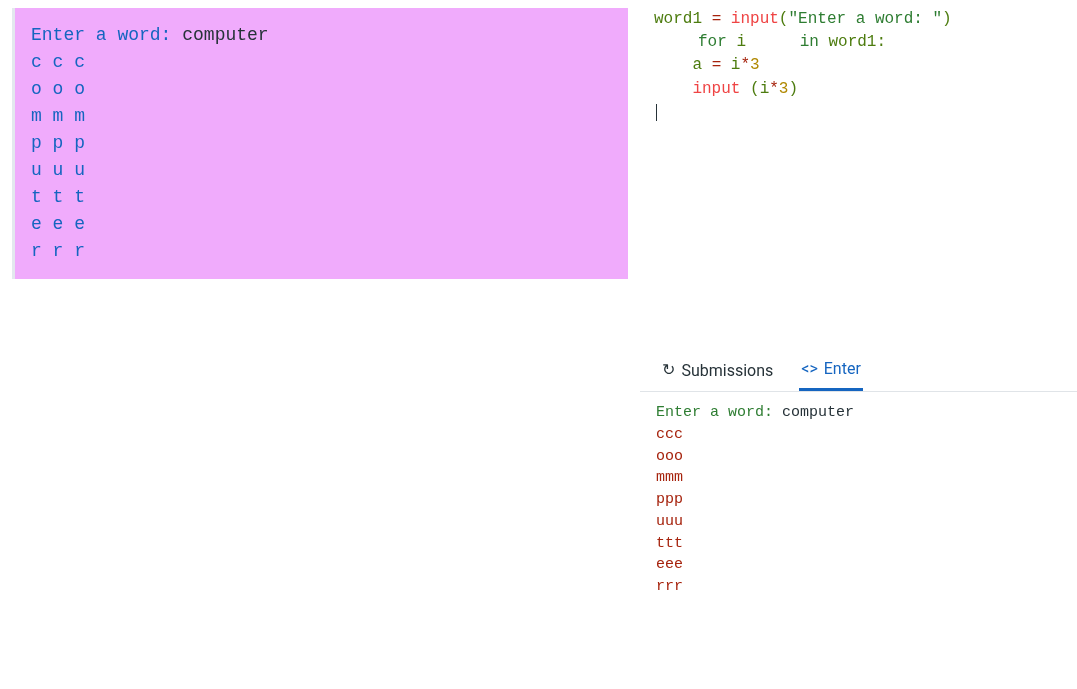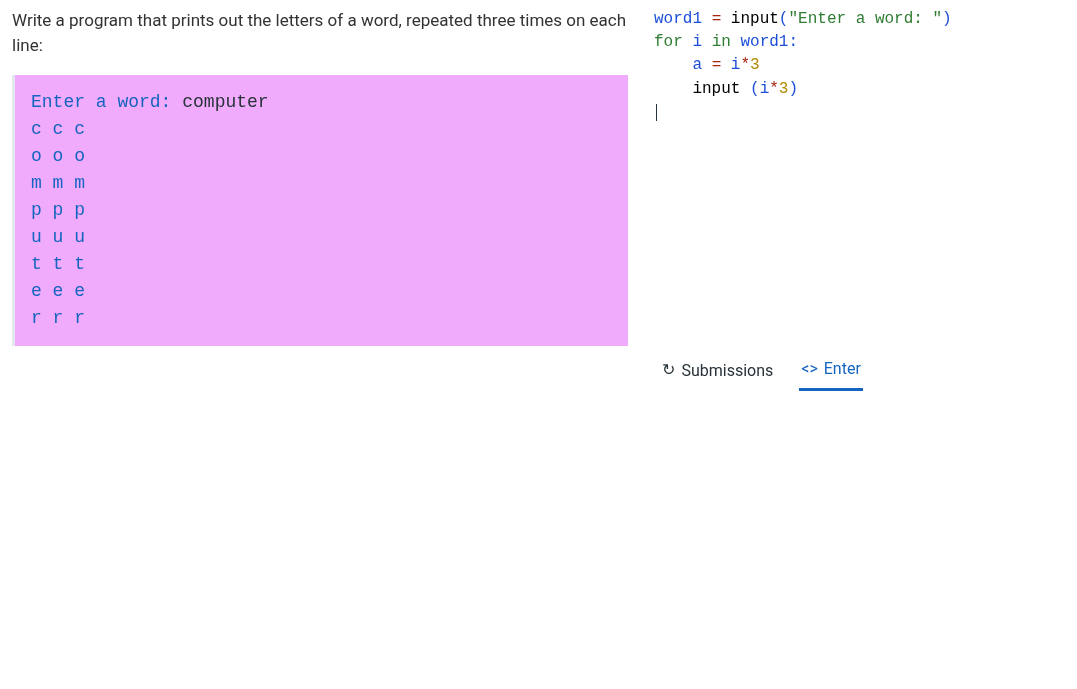--- a/index.html
+++ b/index.html
@@ -41,25 +41,25 @@
   .plain { color: #263238; }
   .code-editor {
     padding: 8px 14px;
     font-family: Consolas, "Courier New", monospace;
     font-size: 16px;
     line-height: 1.45;
     white-space: pre;
     flex: 0 0 auto;
     min-height: 345px;
   }
-  .tok-var { color: #1d4ed8; }
+  .tok-var { color: #4d7c0f; }
   .tok-op  { color: #a6230d; }
-  .tok-fn  { color: #000000; }
+  .tok-fn  { color: #ef4444; }
   .tok-str { color: #2e7d32; }
-  .tok-kw  { color: #2e7d32; }
+  .tok-kw  { color: #2e7d32; margin-left: 44px; }
   .tok-num { color: #b08800; }
   .cursor-bar {
     display: inline-block;
     width: 1px;
     height: 17px;
     background: #263238;
     vertical-align: text-bottom;
     margin-left: 2px;
   }
   .tabs-row {
@@ -92,21 +92,20 @@
     white-space: pre;
   }
   .out-prompt { color: #2e7d32; }
   .out-user  { color: #263238; }
   .out-line  { color: #a6230d; }
 </style>
 </head>
 <body>
 
 <div class="left-panel">
-  <p class="problem-text">Write a program that prints out the letters of a word, repeated three times on each line:</p>
   <div class="example-block"><span class="kw-blue">Enter a word:</span> <span class="plain">computer</span>
 <span class="kw-blue">c c c</span>
 <span class="kw-blue">o o o</span>
 <span class="kw-blue">m m m</span>
 <span class="kw-blue">p p p</span>
 <span class="kw-blue">u u u</span>
 <span class="kw-blue">t t t</span>
 <span class="kw-blue">e e e</span>
 <span class="kw-blue">r r r</span></div>
 </div>
@@ -122,13 +121,22 @@
     <div class="tab">
       <span class="tab-icon">↻</span>
       <span>Submissions</span>
     </div>
     <div class="tab active">
       <span class="tab-icon">&lt;&gt;</span>
       <span>Enter</span>
     </div>
   </div>
 
+  <div class="output-block"><span class="out-prompt">Enter a word:</span> <span class="out-user">computer</span>
+<span class="out-line">ccc</span>
+<span class="out-line">ooo</span>
+<span class="out-line">mmm</span>
+<span class="out-line">ppp</span>
+<span class="out-line">uuu</span>
+<span class="out-line">ttt</span>
+<span class="out-line">eee</span>
+<span class="out-line">rrr</span></div>
 </div>
 
 </body></html>

